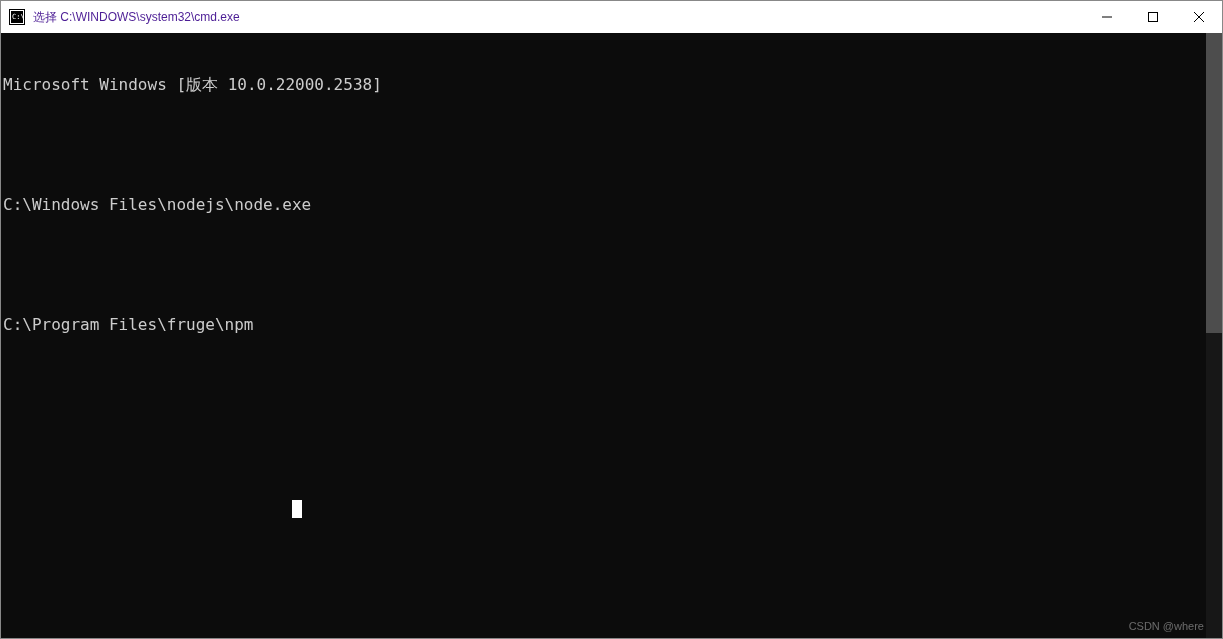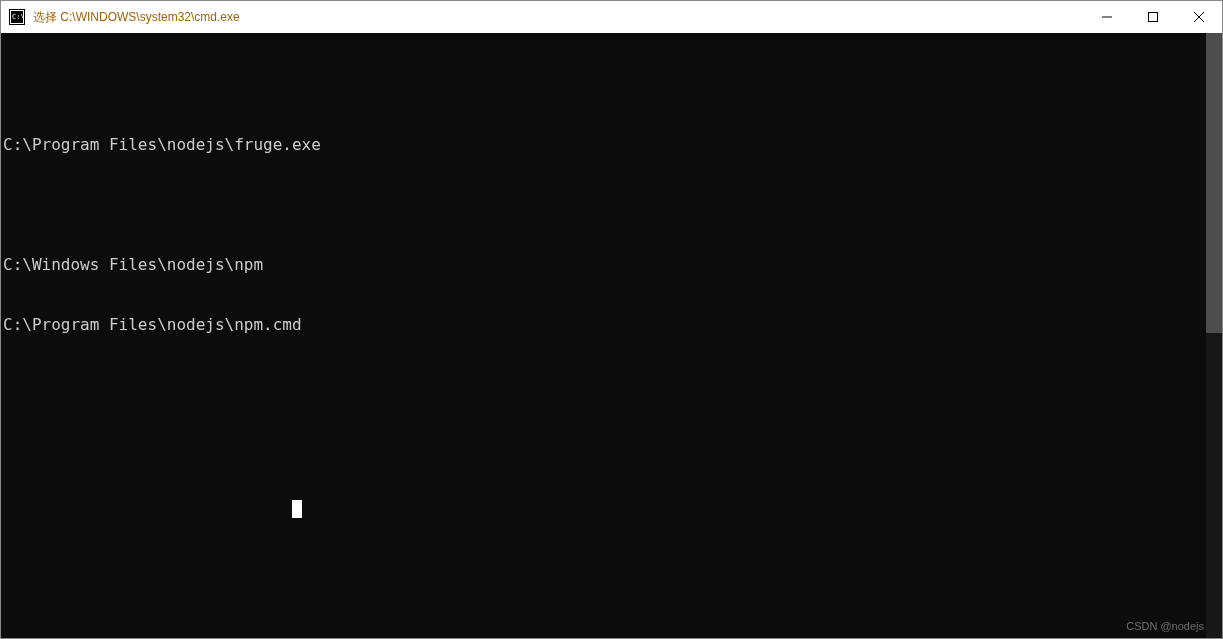--- a/index.html
+++ b/index.html
@@ -39,21 +39,21 @@
       display: flex;
       align-items: center;
       justify-content: center;
     }
     .titlebar-icon svg {
       width: 16px;
       height: 16px;
     }
     .titlebar-title {
       font-size: 12px;
-      color: #a16207;
+      color: #4c1d95;
       flex: 1;
       white-space: nowrap;
     }
     .titlebar-controls {
       display: flex;
       height: 100%;
     }
     .titlebar-btn {
       width: 46px;
       height: 100%;
@@ -147,28 +147,28 @@
         <svg width="10" height="10" viewBox="0 0 10 10">
             <line x1="0" y1="0" x2="10" y2="10" stroke="#000" stroke-width="1"></line>
             <line x1="10" y1="0" x2="0" y2="10" stroke="#000" stroke-width="1"></line>
           </svg>
       </div>
     </div>
   </div>
 
   <div class="terminal-wrap">
     <div class="terminal">
+      <span class="terminal-line">Microsoft Windows [版本 10.0.22000.2538]</span>
       <span class="terminal-line"></span>
-      <span class="terminal-line">C:\Program Files\nodejs\fruge.exe</span>
+      <span class="terminal-line">C:\Windows Files\nodejs\node.exe</span>
       <span class="terminal-line"></span>
-      <span class="terminal-line">C:\Windows Files\nodejs\npm</span>
-      <span class="terminal-line">C:\Program Files\nodejs\npm.cmd</span>
+      <span class="terminal-line">C:\Program Files\fruge\npm</span>
       <span class="terminal-line"></span>
       
       <span class="cursor-block" style="left:291px;top:467px;"></span>
     </div>
     <div class="scrollbar-track">
       <div class="scrollbar-thumb"></div>
     </div>
   </div>
 
-  <div class="watermark">CSDN @nodejs</div>
+  <div class="watermark">CSDN @where</div>
 </div>
 
 </body></html>

